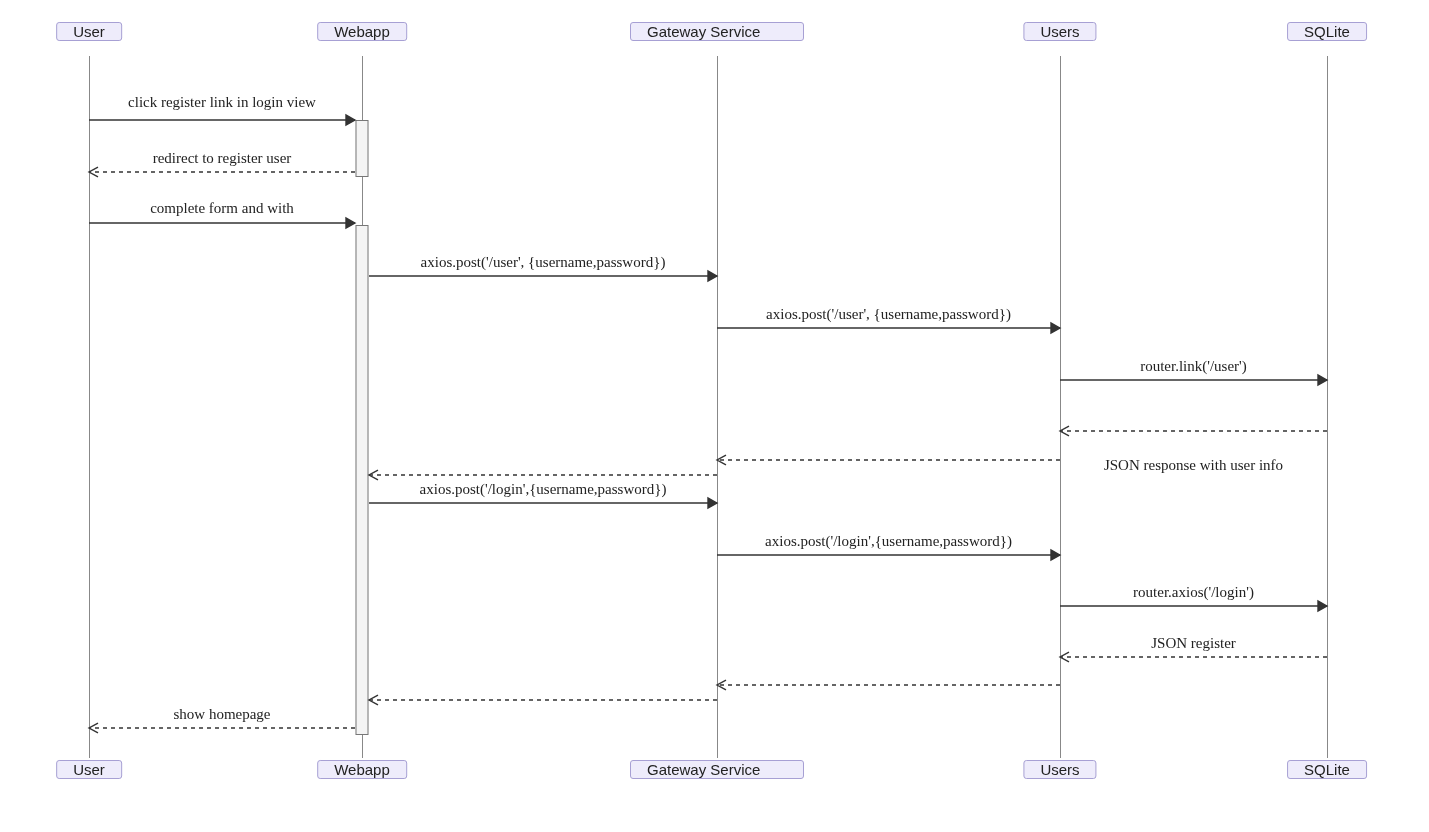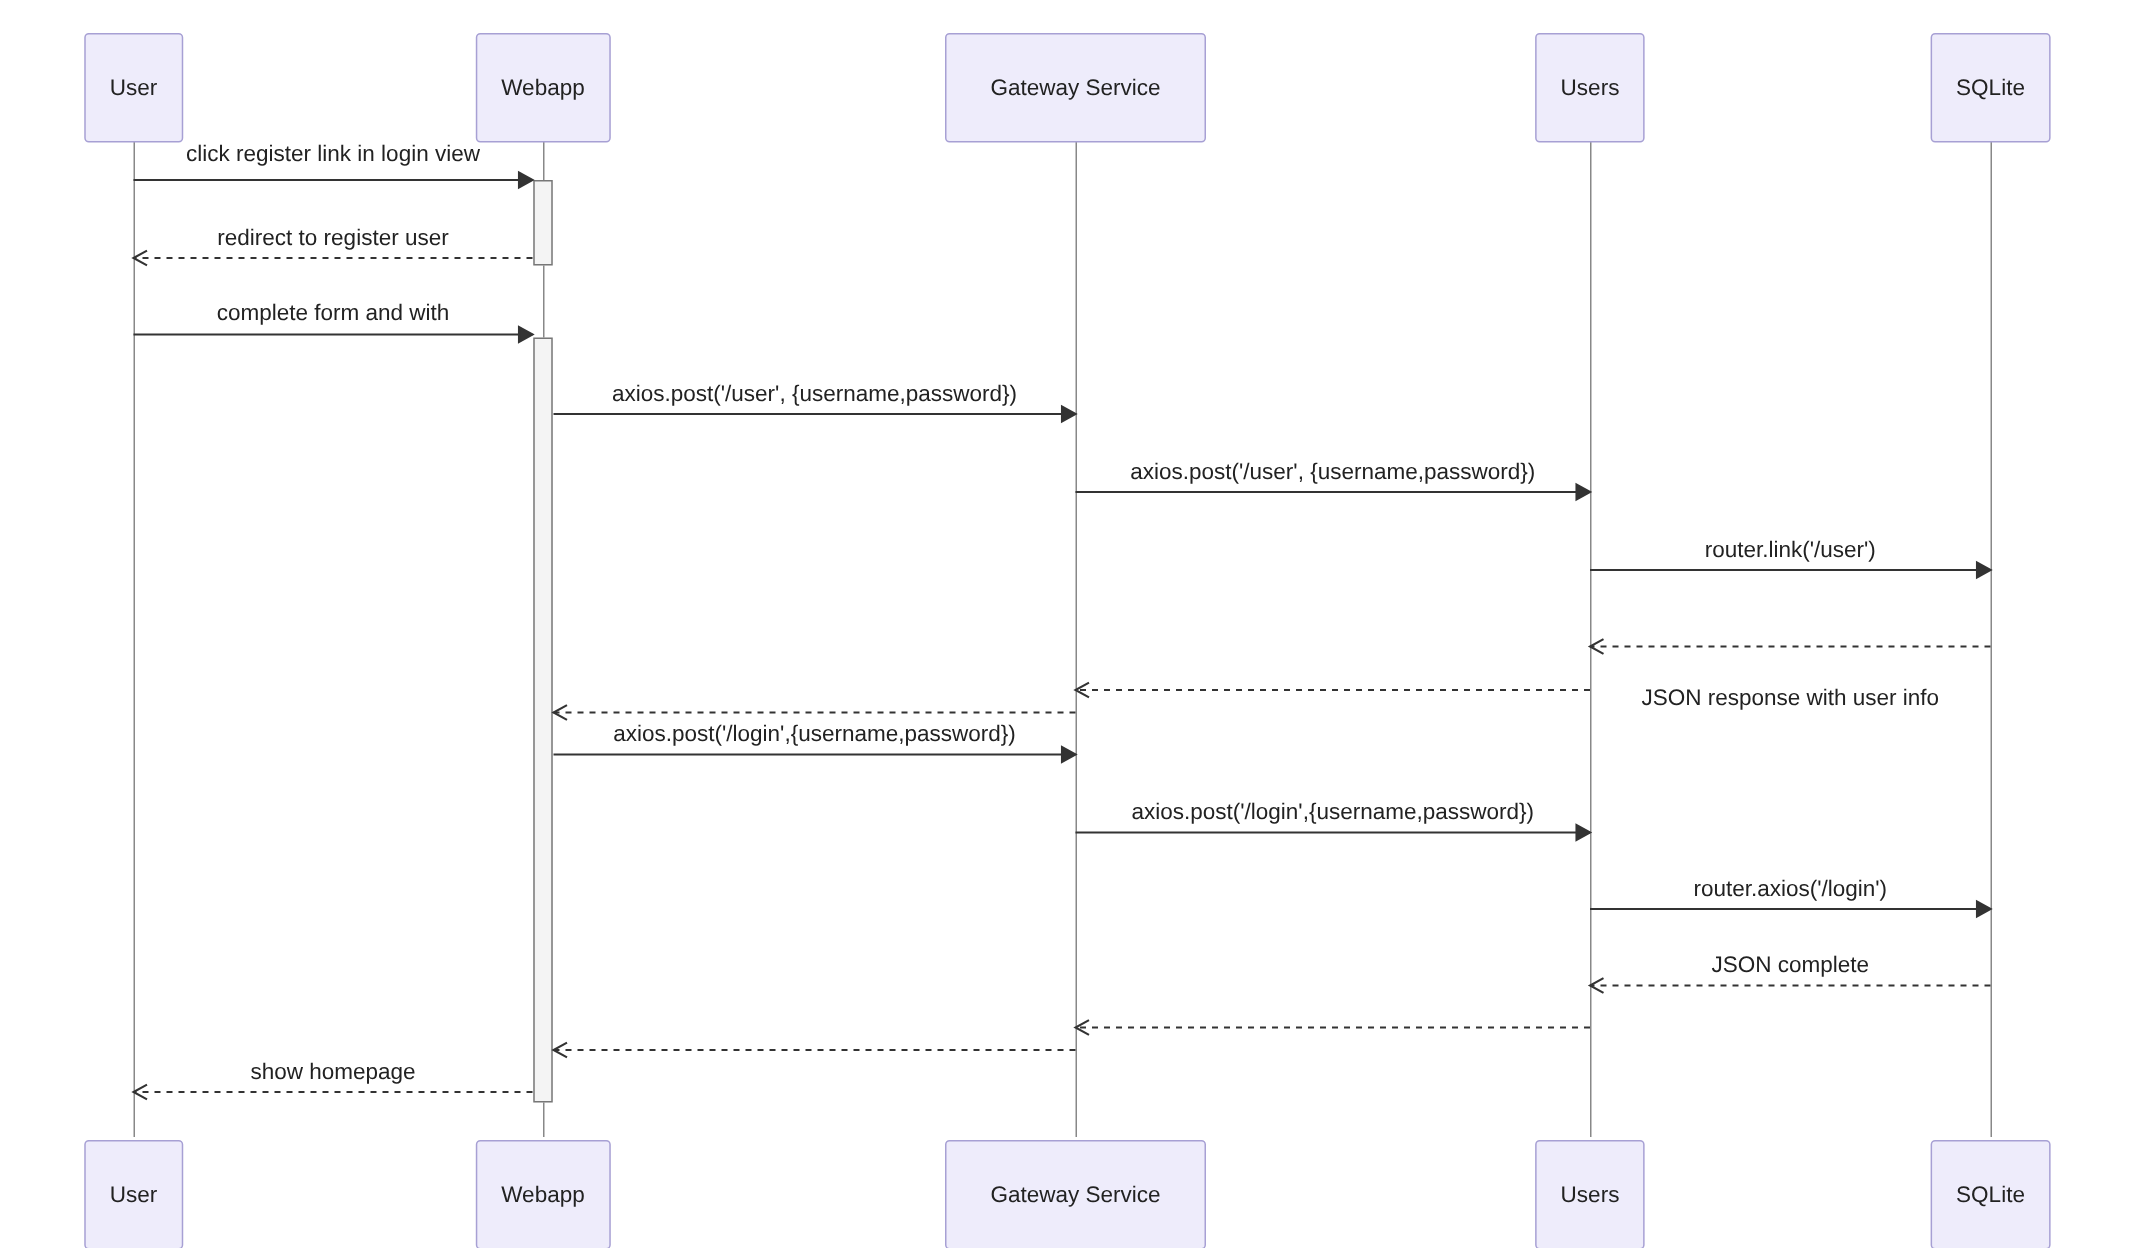--- a/index.html
+++ b/index.html
@@ -13,23 +13,23 @@
   .canvas {
     position: relative;
     width: 1429px;
     height: 832px;
   }
   .participant {
     position: absolute;
     background: #eeecfb;
     border: 1px solid #a7a0d4;
     border-radius: 3px;
-    padding: 27px 16px;
+    padding: 0 16px;
     font-weight: 400;
-    text-align: center;
+    text-align: left;
     transform: translateX(-50%);
     white-space: nowrap;
   }
   .lifeline {
     position: absolute;
     width: 1px;
     background: #888;
     top: 55px;
     bottom: 75px;
   }
@@ -39,20 +39,21 @@
     background: #f4f4f4;
     border: 1px solid #777;
     transform: translateX(-50%);
   }
   .msg-label {
     position: absolute;
     text-align: center;
     transform: translateX(-50%);
     white-space: nowrap;
     font-size: 15px;
+    font-family: Liberation Serif, serif;
   }
   svg.arrows {
     position: absolute;
     top: 0; left: 0;
     pointer-events: none;
   }
 </style>
 </head>
 <body>
 
@@ -67,21 +68,21 @@
     <div class="msg-label" style="left: 222px; top: 94px;">click register link in login view</div>
     <div class="msg-label" style="left: 222px; top: 150px;">redirect to register user</div>
     <div class="msg-label" style="left: 222px; top: 200px;">complete form and with</div>
     <div class="msg-label" style="left: 543px; top: 254px;">axios.post('/user', {username,password})</div>
     <div class="msg-label" style="left: 888.5px; top: 306px;">axios.post('/user', {username,password})</div>
     <div class="msg-label" style="left: 1193.5px; top: 358px;">router.link('/user')</div>
     <div class="msg-label" style="left: 1193.5px; top: 409px; margin-top: 48px;">JSON response with user info</div>
     <div class="msg-label" style="left: 543px; top: 481px;">axios.post('/login',{username,password})</div>
     <div class="msg-label" style="left: 888.5px; top: 533px;">axios.post('/login',{username,password})</div>
     <div class="msg-label" style="left: 1193.5px; top: 584px;">router.axios('/login')</div>
-    <div class="msg-label" style="left: 1193.5px; top: 635px;">JSON complete</div>
+    <div class="msg-label" style="left: 1193.5px; top: 635px;">JSON register</div>
     <div class="msg-label" style="left: 222px; top: 706px;">show homepage</div>
     <svg class="arrows" width="1429" height="832">
       <line x1="89" y1="120" x2="355" y2="120" stroke="#333" stroke-width="1.3"></line>
       <path d="M 355 120 L 346 115.05 L 346 124.95 Z" stroke="#333" stroke-width="1.4" fill="#333"></path>
       <line x1="355" y1="172" x2="89" y2="172" stroke="#333" stroke-width="1.3" stroke-dasharray="4 4"></line>
       <path d="M 98 167.05 L 89 172 L 98 176.95" stroke="#333" stroke-width="1.4" fill="none"></path>
       <line x1="89" y1="223" x2="355" y2="223" stroke="#333" stroke-width="1.3"></line>
       <path d="M 355 223 L 346 218.05 L 346 227.95 Z" stroke="#333" stroke-width="1.4" fill="#333"></path>
       <line x1="369" y1="276" x2="717" y2="276" stroke="#333" stroke-width="1.3"></line>
       <path d="M 717 276 L 708 271.05 L 708 280.95 Z" stroke="#333" stroke-width="1.4" fill="#333"></path>

